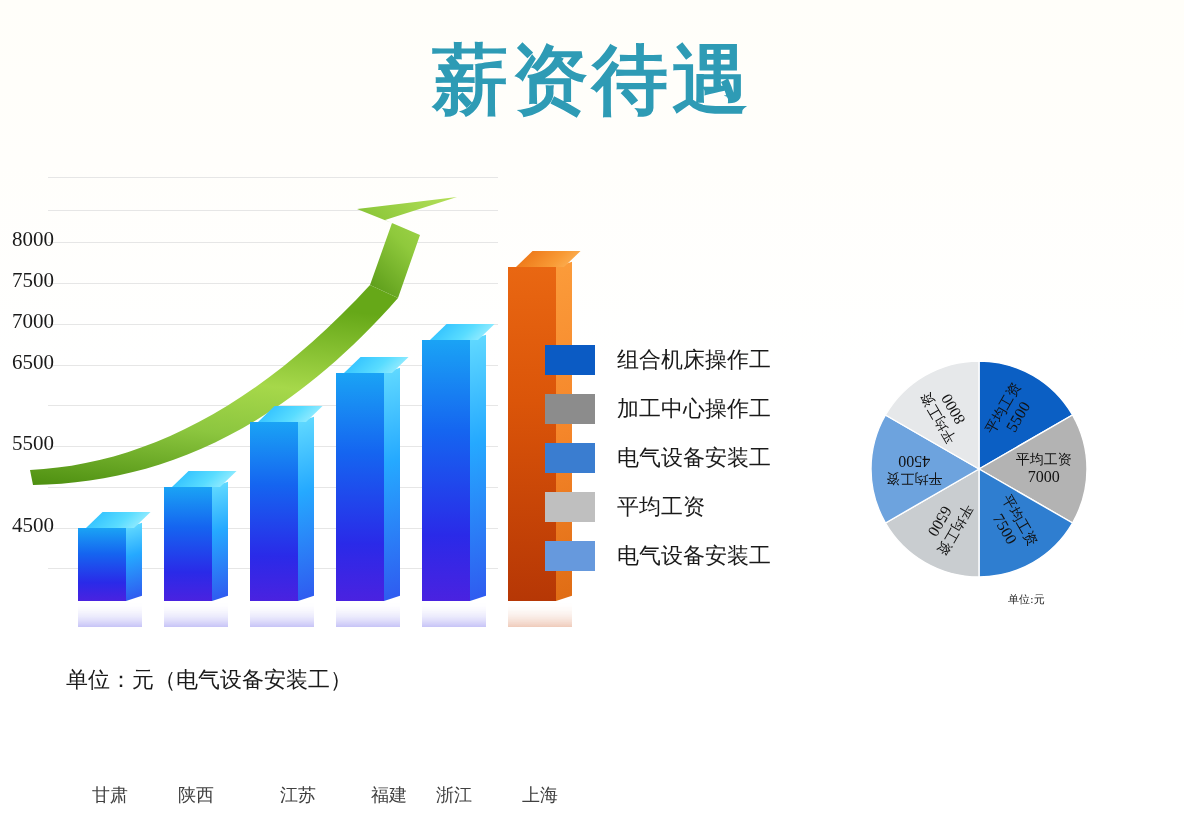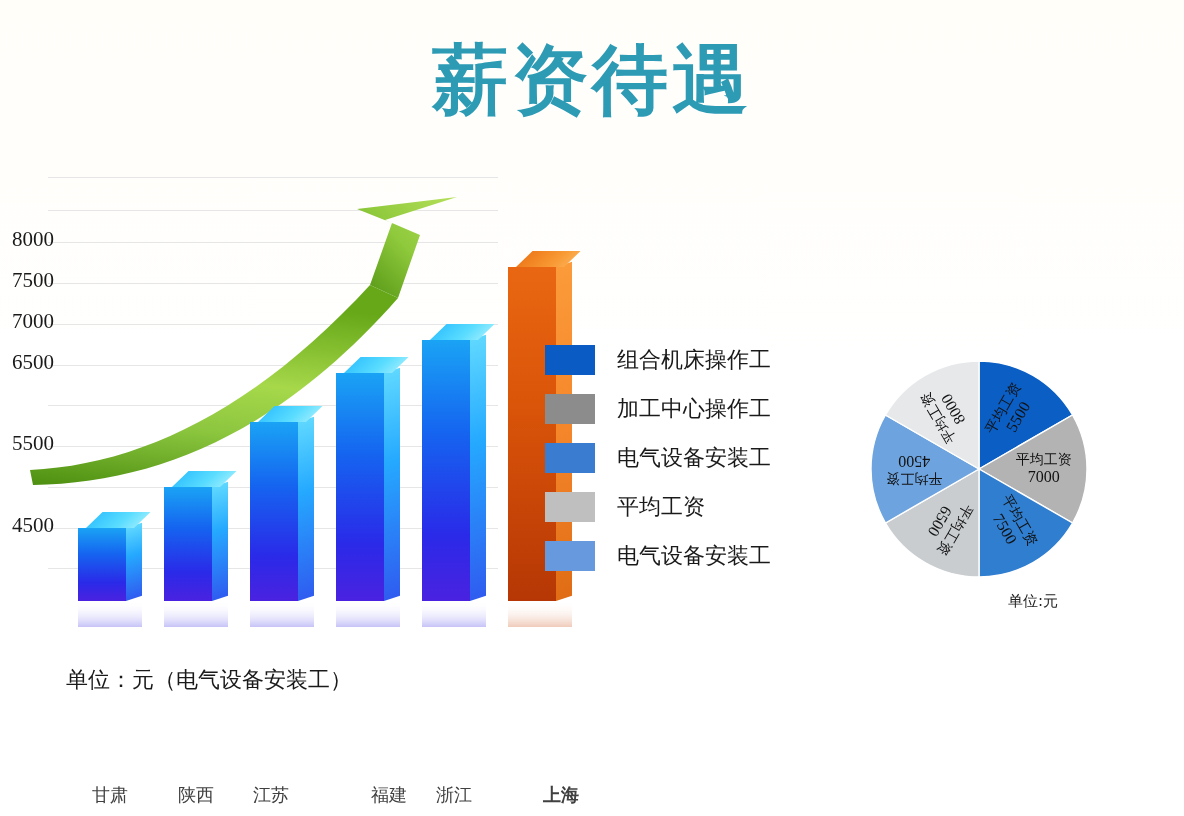--- a/index.html
+++ b/index.html
@@ -83,21 +83,21 @@
   .legend-row{display:flex;align-items:center;height:49px;}
   .legend-swatch{width:50px;height:30px;flex:none;}
   .legend-text{
     margin-left:22px;font-size:22px;color:#1a1a1a;white-space:nowrap;
     font-family:"DejaVu Sans","Liberation Sans",sans-serif;
   }
 
   
   .piewrap{position:absolute;left:868px;top:358px;width:222px;height:222px;}
   .pie-unit{
-    position:absolute;left:1008px;top:592px;font-size:15px;color:#222;
+    position:absolute;left:1008px;top:592px;font-size:11px;color:#222;
     font-family:"DejaVu Sans","Liberation Sans",sans-serif;white-space:nowrap;
   }
 </style>
 </head>
 <body>
 
 <div id="stage">
 
   <div class="title">薪资待遇</div>
 
@@ -176,24 +176,24 @@
         <div class="bar orange" style="left: 508px; bottom: 24px; width: 48px; height: 334.308px;">
           <div class="front" style="height: 334.308px;"></div>
           <div class="side" style="left: 48px; height: 334.308px;"></div>
           <div class="top" style="left: 8px; width: 48px; bottom: 334.308px;"></div>
           <div class="reflection" style="width: 64px;"></div>
         </div>
       </div>
     <div id="xlabels">
         <div class="xlabel" style="left: 71px; width: 78px; text-align: center;">甘肃</div>
         <div class="xlabel" style="left: 157px; width: 78px; text-align: center;">陕西</div>
-        <div class="xlabel" style="left: 253px; width: 78px; text-align: left;">江苏</div>
+        <div class="xlabel" style="left: 238px; width: 78px; text-align: right;">江苏</div>
         <div class="xlabel" style="left: 329px; width: 78px; text-align: right;">福建</div>
         <div class="xlabel" style="left: 415px; width: 78px; text-align: center;">浙江</div>
-        <div class="xlabel" style="left: 501px; width: 78px; text-align: right; font-weight: bold;">上海</div>
+        <div class="xlabel" style="left: 501px; width: 78px; text-align: center;">上海</div>
       </div>
   </div>
 
   <div class="unit-note">单位：元（电气设备安装工）</div>
 
   <div class="legend" id="legend">
       <div class="legend-row">
         <span class="legend-swatch" style="background: rgb(11, 91, 196);"></span>
         <span class="legend-text">组合机床操作工</span>
       </div>

